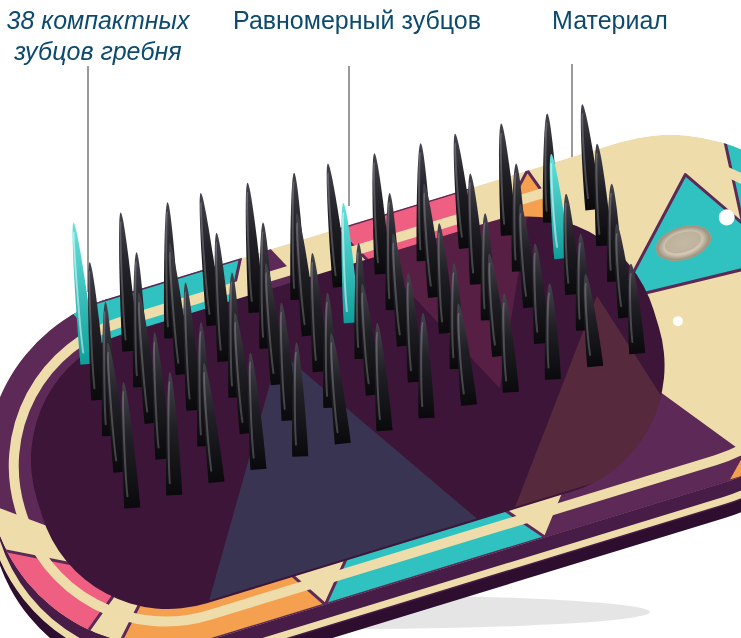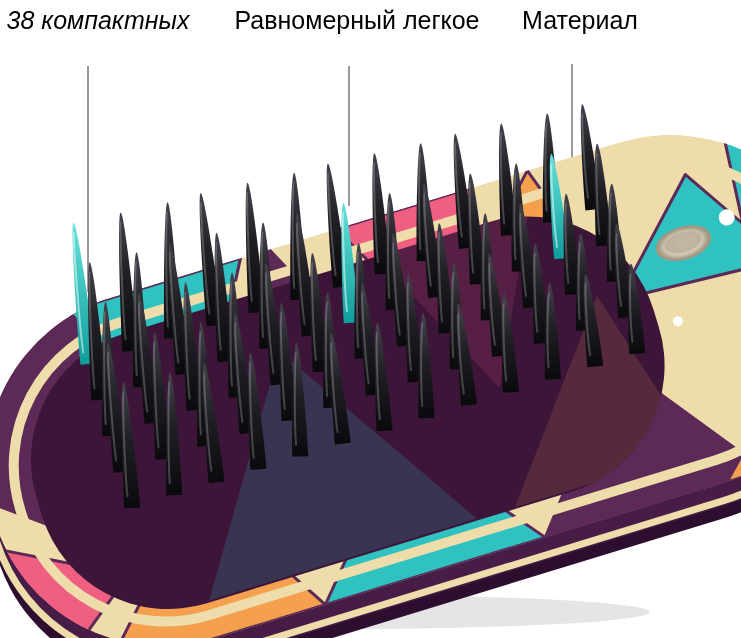--- a/index.html
+++ b/index.html
@@ -2,25 +2,25 @@
 <html style="--bg: #ffffff; --line: #9a9a9a; --purple: #5d2a57; --purple-dark: #3c1539; --cream: #eedcab; --teal: #2fc2c0; --orange: #f4a04e; --pink: #ee5f82;"><head>
 <meta charset="utf-8">
 <style>
   *{margin:0;padding:0;box-sizing:border-box}
   html,body{background:#fff}
   .stage{
     position:relative;width:741px;height:638px;overflow:hidden;
     background:var(--bg,#fff);color:#000;
     font-family:"Liberation Sans",sans-serif;
   }
-  .label{position:absolute;text-align:center;font-size:25px;line-height:1.22;color:#000000}
+  .label{position:absolute;text-align:center;font-size:25px;line-height:1.22;color:#0c4a6e}
   .label span{display:block}
   .label-1{left:0;top:5px;width:196px;font-style:italic}
   .label-2{left:206px;top:5px;width:302px}
-  .label-3{left:496px;top:5px;width:168px}
+  .label-3{left:526px;top:5px;width:168px}
   .callout{position:absolute;width:2px;background:var(--line,#9a9a9a)}
   .callout-1{left:87px;top:66px;height:226px}
   .callout-2{left:348px;top:66px;height:140px}
   .callout-3{left:571px;top:64px;height:182px}
   svg.brush{position:absolute;left:0;top:0;display:block}
   .f-teal{fill:var(--teal)}
   .f-orange{fill:var(--orange)}
   .f-pink{fill:var(--pink)}
   .f-cream{fill:var(--cream)}
   .f-purple{fill:var(--purple)}
@@ -29,23 +29,24 @@
   .ring{fill:none;stroke:var(--cream);stroke-width:10}
   .ring-thin{fill:none;stroke:var(--cream);stroke-width:7}
 </style>
 </head>
 <body>
 
 <div class="stage">
 
   <div class="label label-1">
     <span>38 компактных</span>
+    <span>зубцов гребня</span>
   </div>
   <div class="label label-2">
-    <span>Равномерный легкое</span>
+    <span>Равномерный зубцов</span>
   </div>
   <div class="label label-3">
     <span>Материал</span>
   </div>
 
   <div class="callout callout-1"></div>
   <div class="callout callout-2"></div>
   <div class="callout callout-3"></div>
 
   <svg class="brush" width="741" height="638" viewBox="0 0 741 638">

